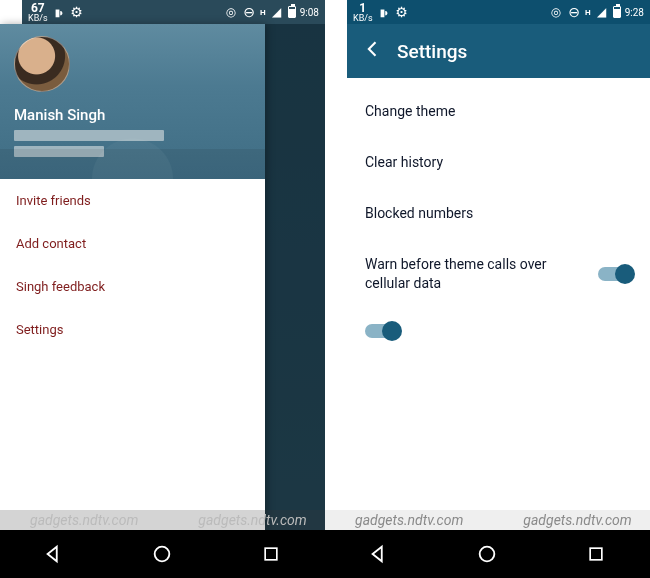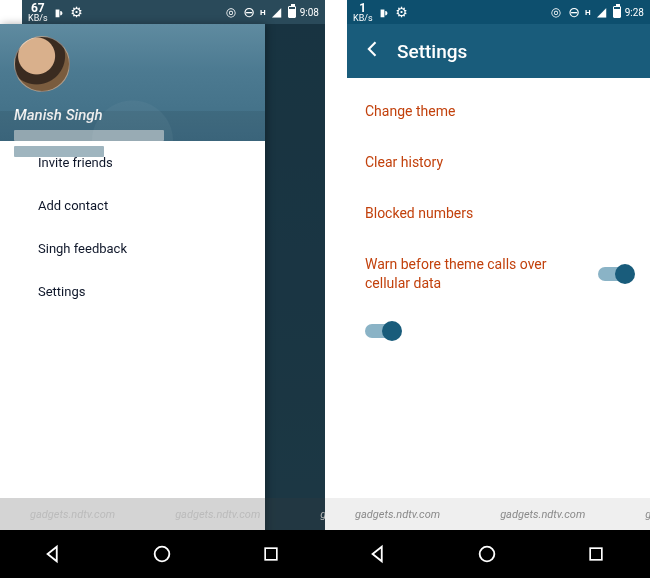--- a/index.html
+++ b/index.html
@@ -69,26 +69,25 @@
     top: 24px;
     left: 0;
     width: 265px;
     bottom: 0;
     background: #fff;
     display: flex;
     flex-direction: column;
     box-shadow: 2px 0 8px rgba(0,0,0,0.3);
   }
   .drawer-header {
-    height: 117px;
+    height: 155px;
     background: linear-gradient(180deg,#5f8ba0 0%, #4c7a91 40%, #3f6d84 100%);
     position: relative;
     color: #fff;
     padding: 12px 14px;
-    font-style: italic;
   }
   .drawer-header .cityscape {
     position:absolute; left:0; right:0; bottom:0; height:80px;
     background:
       radial-gradient(circle at 50% 100%, rgba(255,255,255,0.08) 0 40px, transparent 41px),
       linear-gradient(transparent 0 50px, rgba(0,0,0,0.15) 50px);
     opacity:0.5;
   }
   .avatar {
     width: 56px; height:56px; border-radius:50%;
@@ -97,42 +96,41 @@
     margin-bottom: 14px;
   }
   .profile-name { font-size: 15px; font-weight: 500; margin-bottom:6px; }
   .redact { background:#9fb5bf; height:11px; border-radius:1px; margin-bottom:5px; }
   .redact.r1 { width: 150px; }
   .redact.r2 { width: 90px; }
   .drawer-list { flex:1; background:#fff; }
   .drawer-item {
     padding: 14px 16px;
     font-size: 13px;
-    color: #0f172a;
+    color: #7f1d1d;
     cursor: pointer;
-    margin-left: 22px;
   }
 
   
   .right { background:#fff; }
   .appbar {
     height: 54px;
     background: #195c7b;
     color:#fff;
     display:flex;
     align-items:center;
     padding: 0 14px;
   }
   .back-icon { font-size:22px; font-weight:bold; padding:6px 14px 6px 2px; cursor:pointer; }
   .appbar-title { font-size:19px; font-weight:500; }
   .settings-list { flex:1; padding: 8px 0; }
   .setting-item {
     padding: 16px 18px;
     font-size: 14px;
-    color:#c2410c;
+    color:#0f172a;
     display:flex;
     align-items:center;
     cursor:pointer;
   }
   .setting-item .label { flex:1; padding-right:12px; line-height:1.35; }
   .toggle {
     width: 34px; height:14px; border-radius:8px;
     background:#8ab3c6; position:relative; cursor:pointer;
     flex-shrink:0;
   }
@@ -140,24 +138,24 @@
     content:""; position:absolute; right:-3px; top:-3px;
     width:20px; height:20px; border-radius:50%;
     background:#195c7b;
   }
 
   
   .watermark {
     position:absolute;
     left:0; right:0;
     bottom: 48px;
-    height: 32px;
+    height: 20px;
     background: rgba(120,120,120,0.12);
     color:#8a8a8a;
-    font-size:11px;
+    font-size:14px;
     font-style:italic;
     display:flex;
     align-items:center;
     white-space:nowrap;
     overflow:hidden;
     pointer-events:none;
   }
   .watermark span { padding: 0 30px; }
   .left .watermark { background: rgba(60,60,60,0.22); color:#bbb; }
 

